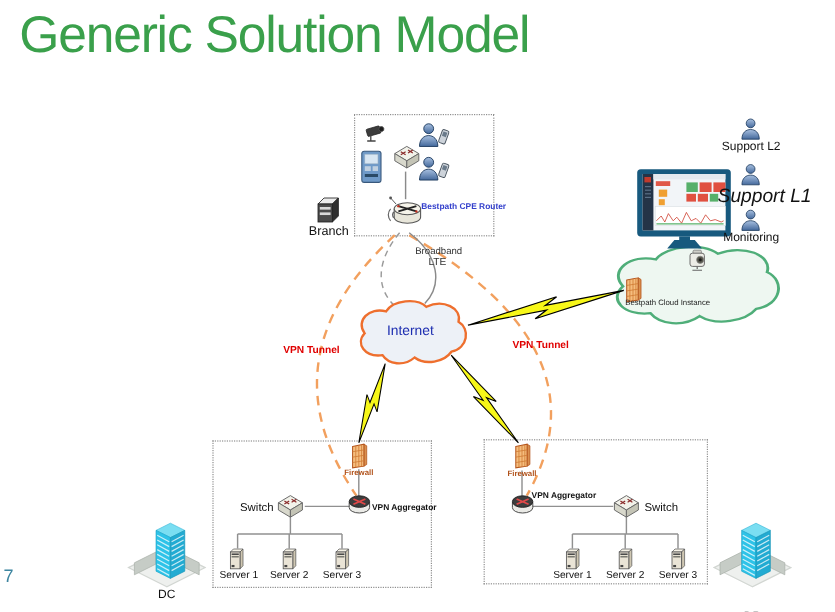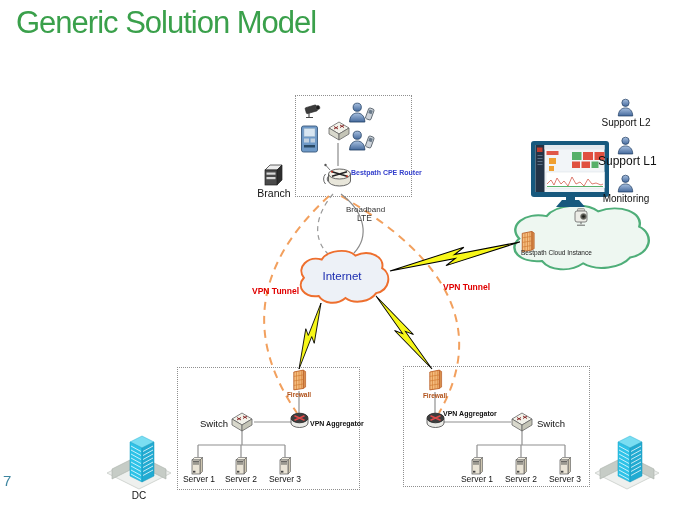--- a/index.html
+++ b/index.html
@@ -1,27 +1,27 @@
 <!DOCTYPE html>
 <html><head>
 <meta charset="utf-8">
 <style>
   html,body{margin:0;padding:0;background:#fff;}
   #stage{position:relative;width:696px;height:510px;background:#ffffff;overflow:hidden;
          font-family:"Liberation Sans",sans-serif;}
   .box{position:absolute;border:1px dotted #8f8f8f;z-index:0;}
   svg.layer{position:absolute;left:0;top:0;z-index:1;}
   .lbl{position:absolute;z-index:2;color:#111;line-height:1.1;white-space:nowrap;}
-  .title{left:16px;top:6px;font-size:31px;font-weight:500;letter-spacing:-1px;color:#3aa04b;}
+  .title{left:16px;top:6px;font-size:43px;font-weight:500;letter-spacing:-1px;color:#3aa04b;}
   .pagenum{left:3px;top:473px;font-size:15px;color:#3d85a0;}
   .c{text-align:center;}
   .r{text-align:right;}
   .small{font-size:8.5px;margin-left:40px;}
   .tiny{font-size:7px;font-weight:bold;}
-  .red{color:#e00000;font-weight:bold;font-size:8.5px;margin-left:16px;}
+  .red{color:#e00000;font-weight:bold;font-size:8.5px;}
   .blue{color:#3440cc;}
 </style>
 </head>
 <body>
 
 <div id="stage">
 
   <div class="box" style="left:295px;top:95px;width:115px;height:100px;"></div>
   <div class="box" style="left:177px;top:367px;width:181px;height:121px;"></div>
   <div class="box" style="left:403px;top:366px;width:185px;height:119px;"></div>
@@ -230,21 +230,21 @@
   <div class="lbl" style="left:346px;top:206px;font-size:8px;color:#333;">Broadband</div>
 
   <div class="lbl c" style="left:294px;top:270px;width:96px;font-size:11.5px;font-weight:normal;color:#1c2db0;">Internet</div>
 
   <div class="lbl red" style="left:236px;top:287px;">VPN Tunnel</div>
   <div class="lbl red" style="left:427px;top:283px;">VPN Tunnel</div>
 
   <div class="lbl" style="left:521px;top:249px;font-size:6.5px;color:#222;">Bestpath Cloud Instance</div>
 
   <div class="lbl c" style="left:598px;top:117px;width:56px;font-size:10px;">Support L2</div>
-  <div class="lbl c" style="left:598px;top:155px;width:56px;font-size:12px;">Support L1</div>
+  <div class="lbl c" style="left:598px;top:155px;width:56px;font-size:16px;font-style:italic;">Support L1</div>
   <div class="lbl c" style="left:598px;top:193px;width:56px;font-size:10px;">Monitoring</div>
 
   <div class="lbl c tiny" style="left:283px;top:391px;width:32px;color:#b05018;font-size:6.5px;">Firewall</div>
   <div class="lbl tiny" style="left:310px;top:420px;">VPN Aggregator</div>
   <div class="lbl r" style="left:194px;top:419px;width:34px;font-size:9.5px;">Switch</div>
   <div class="lbl c" style="left:179px;top:475px;width:40px;font-size:8.5px;">Server 1</div>
   <div class="lbl c" style="left:221px;top:475px;width:40px;font-size:8.5px;">Server 2</div>
   <div class="lbl c" style="left:265px;top:475px;width:40px;font-size:8.5px;">Server 3</div>
   <div class="lbl c" style="left:119px;top:490px;width:40px;font-size:10px;">DC</div>
 

